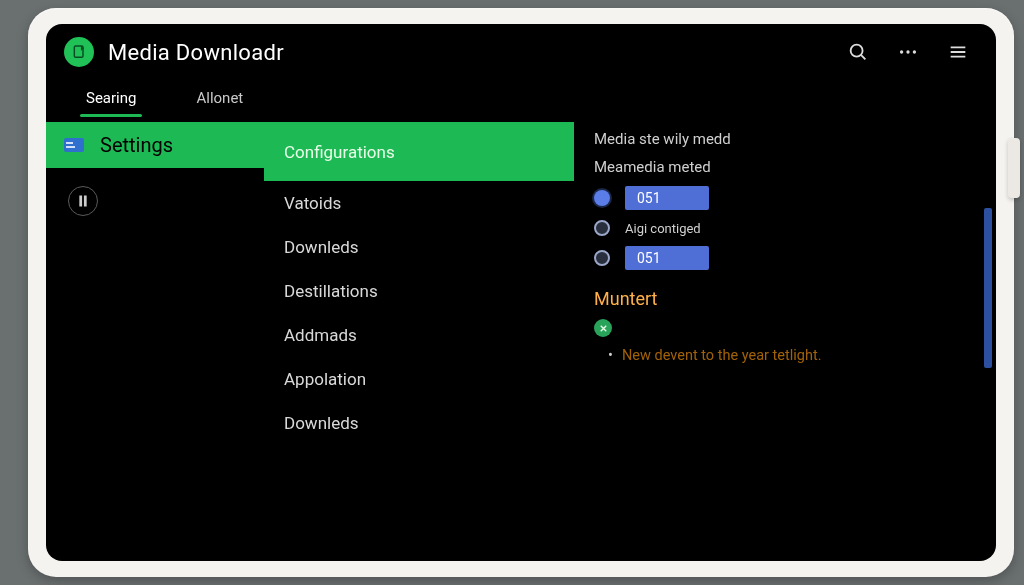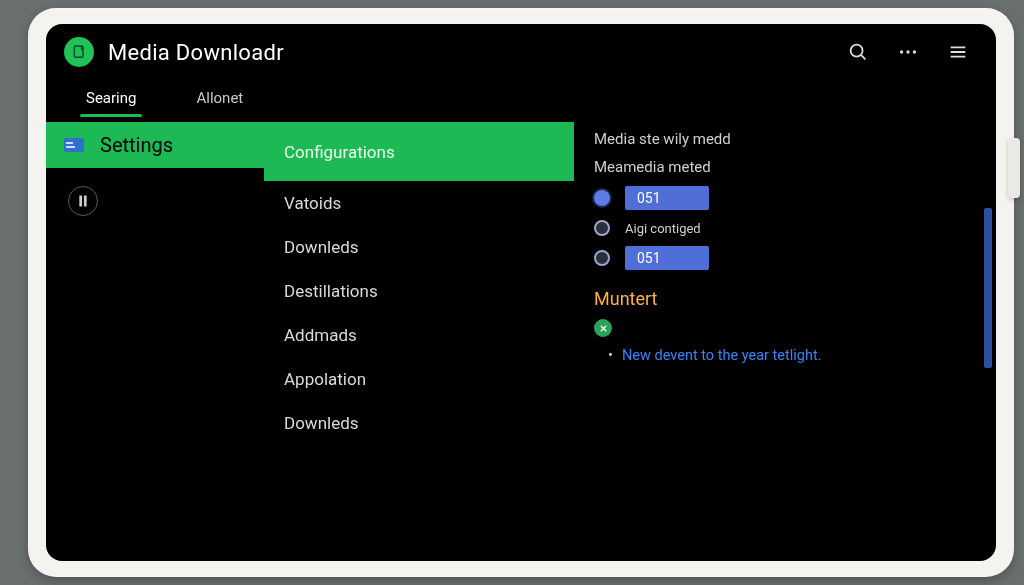--- a/index.html
+++ b/index.html
@@ -129,21 +129,21 @@
     .sub-heading {
       margin-top: 18px; display: flex; align-items: flex-start; gap: 10px;
       color: #ffb04a; font-size: 18px; flex-direction: column;
     }
     .sub-heading .badge {
       width: 18px; height: 18px; border-radius: 50%;
       background: #2aa35a; color: #0a2; display: inline-flex;
       align-items: center; justify-content: center;
     }
     .sub-heading .badge svg { width: 11px; height: 11px; color: #e6ffe6; }
-    .bullet-line { margin-top: 10px; font-size: 14.5px; color: #3b82f6; padding-left: 28px; position: relative; }
+    .bullet-line { margin-top: 10px; font-size: 14.5px; color: #a16207; padding-left: 28px; position: relative; }
     .bullet-line::before { content: "•"; position: absolute; left: 14px; color: #cfcfcf; }
 
     
     .scroll-track {
       position: absolute; right: 4px; top: 92px; bottom: 30px;
       width: 8px;
     }
     .scroll-thumb {
       position: absolute; right: 0; top: 0;
       width: 8px; height: 160px; background: #2d4fa0; border-radius: 2px;

